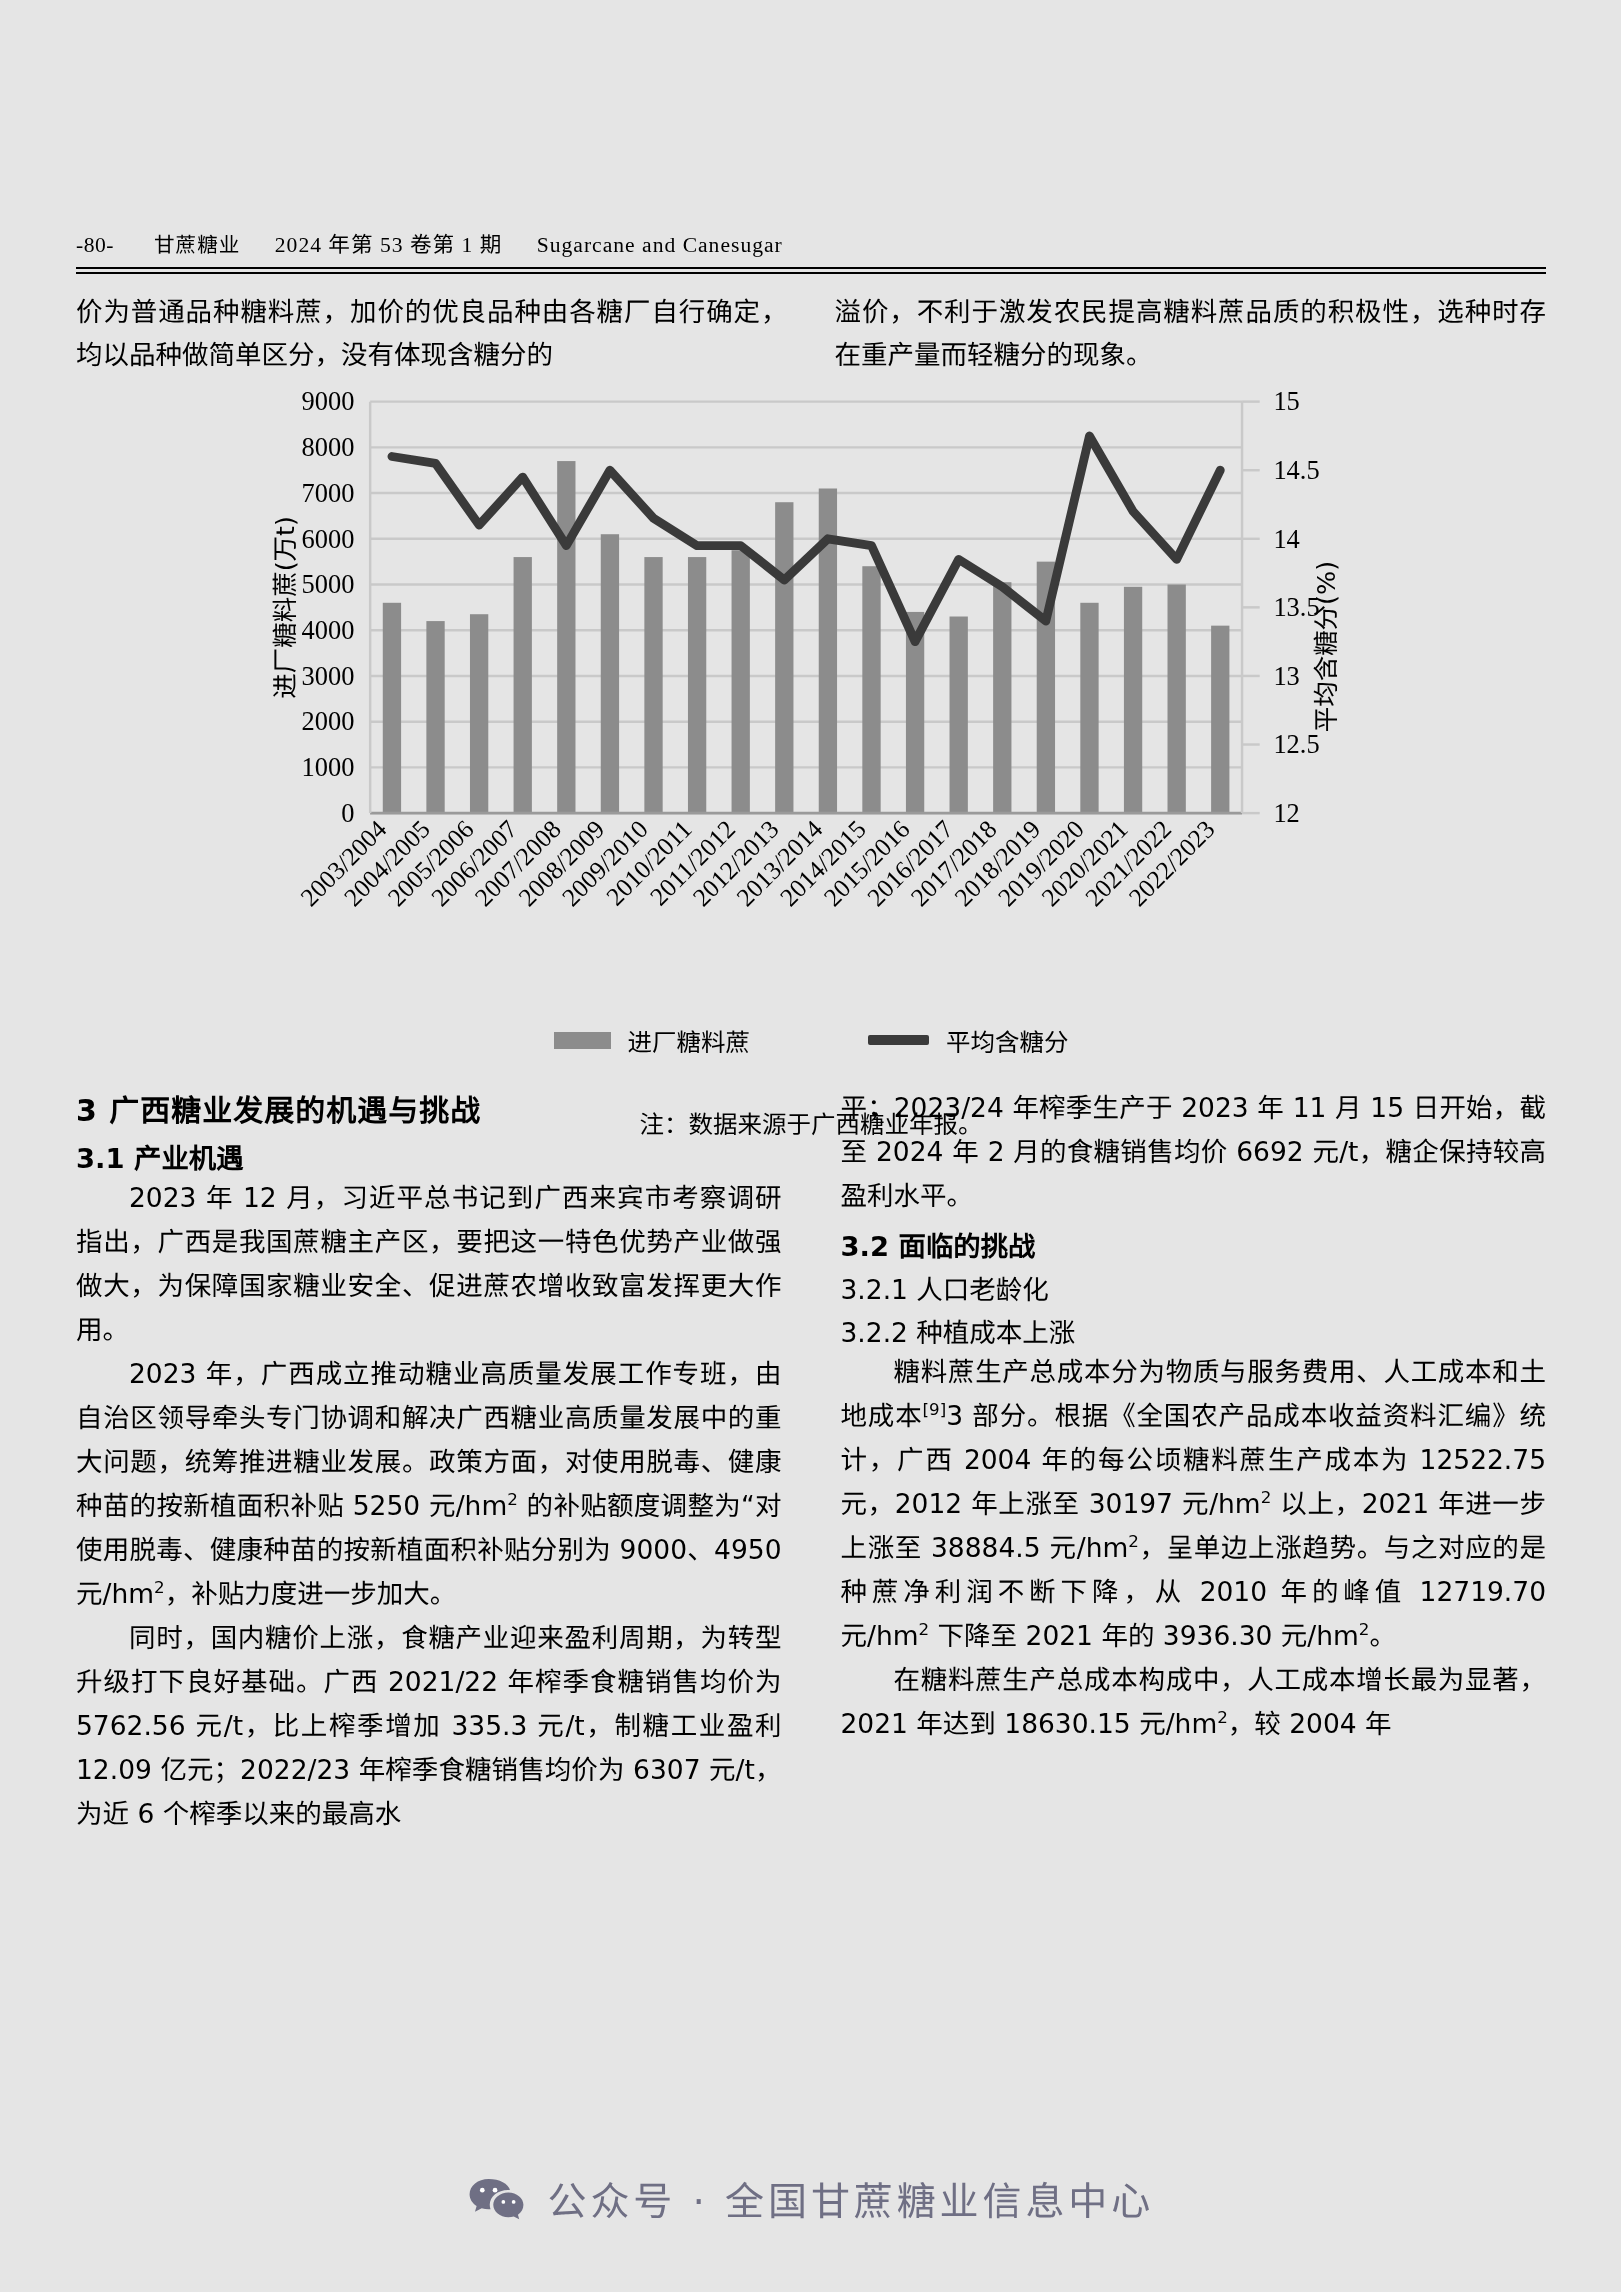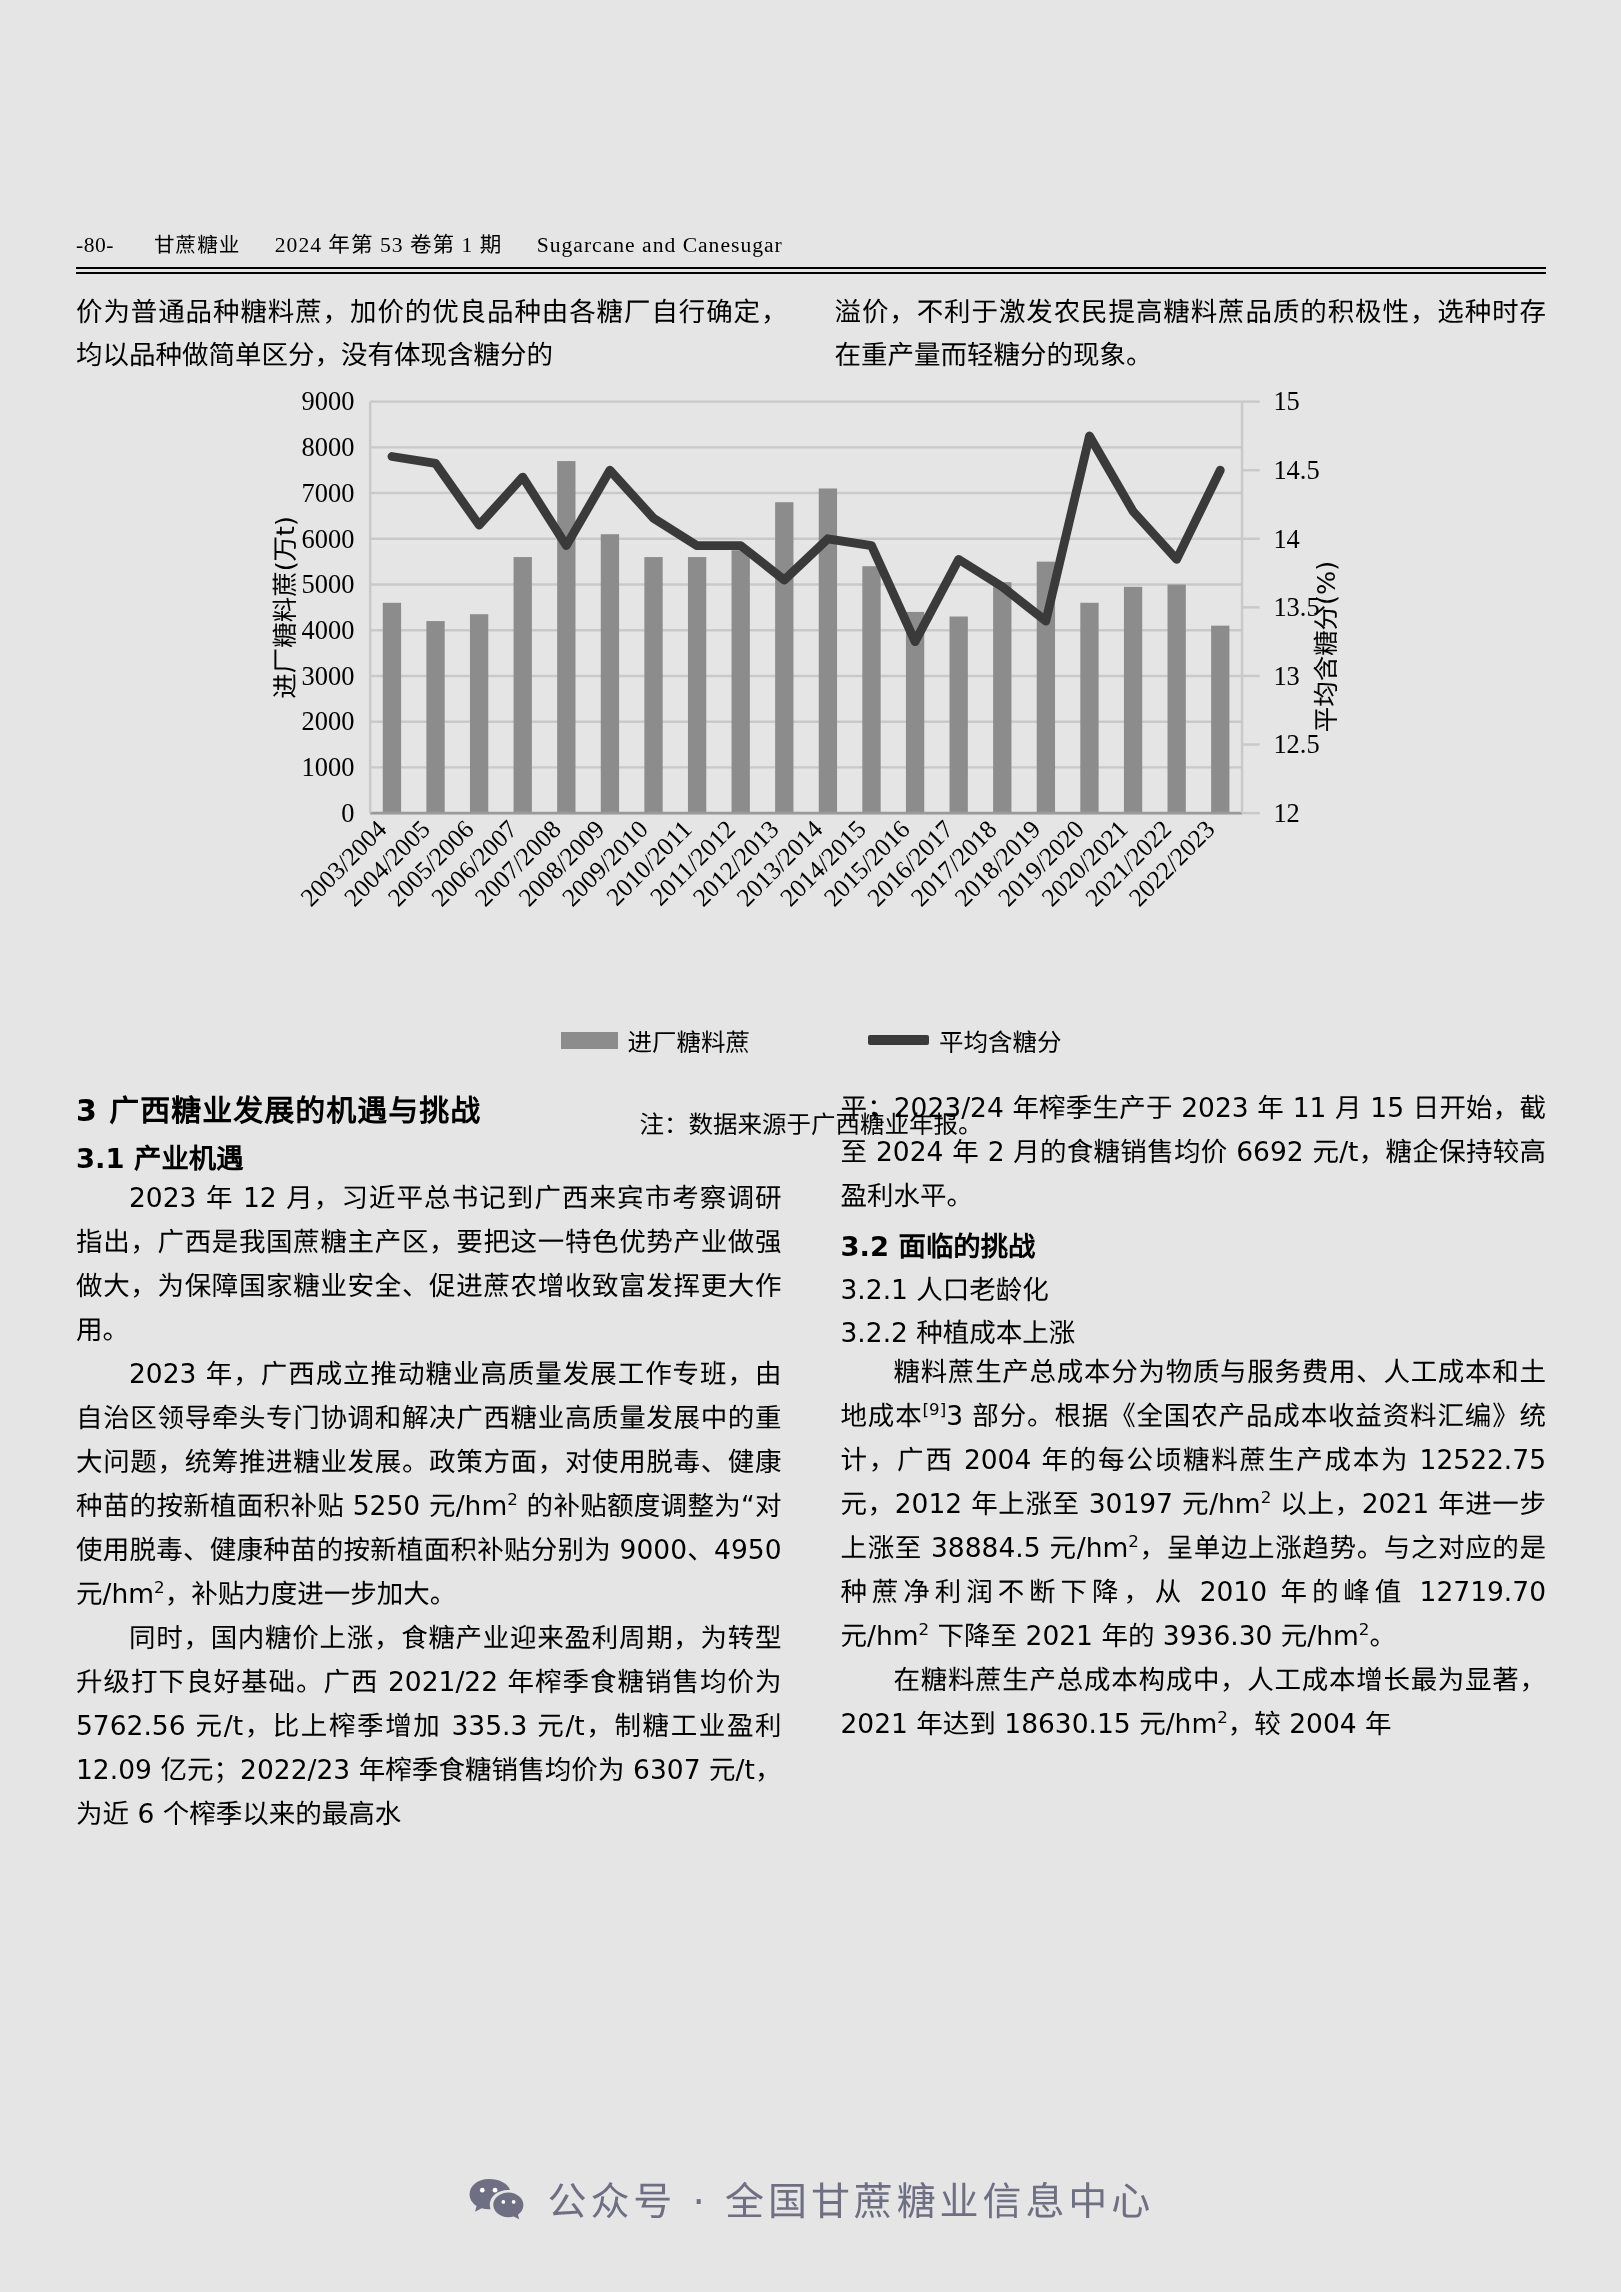--- a/index.html
+++ b/index.html
@@ -51,21 +51,21 @@
   }
   .chart-wrap{
     position:relative;width:1470px;height:627px;
   }
   svg.chart{display:block;}
   .legend{
     position:relative;width:1470px;height:51px;
     display:flex;justify-content:center;align-items:center;gap:118px;
     margin-top:3.9px;
   }
-  .legend .item{display:flex;align-items:center;gap:10px;}
+  .legend .item{display:flex;align-items:center;gap:17px;}
   .legend .swatch-bar{width:57px;height:16.7px;background:#8c8c8c;display:block;}
   .legend .swatch-line{width:61px;height:9.8px;background:#3a3a3a;display:block;border-radius:2px;}
   .legend .lg-label{
     font-size:24.5px;font-family:"DejaVu Sans","Liberation Sans",sans-serif;
   }
   .fig-note{
     text-align:center;font-size:24.5px;margin-top:39px;
     font-family:"DejaVu Sans","Liberation Sans",sans-serif;
   }
   .fig-cap{

